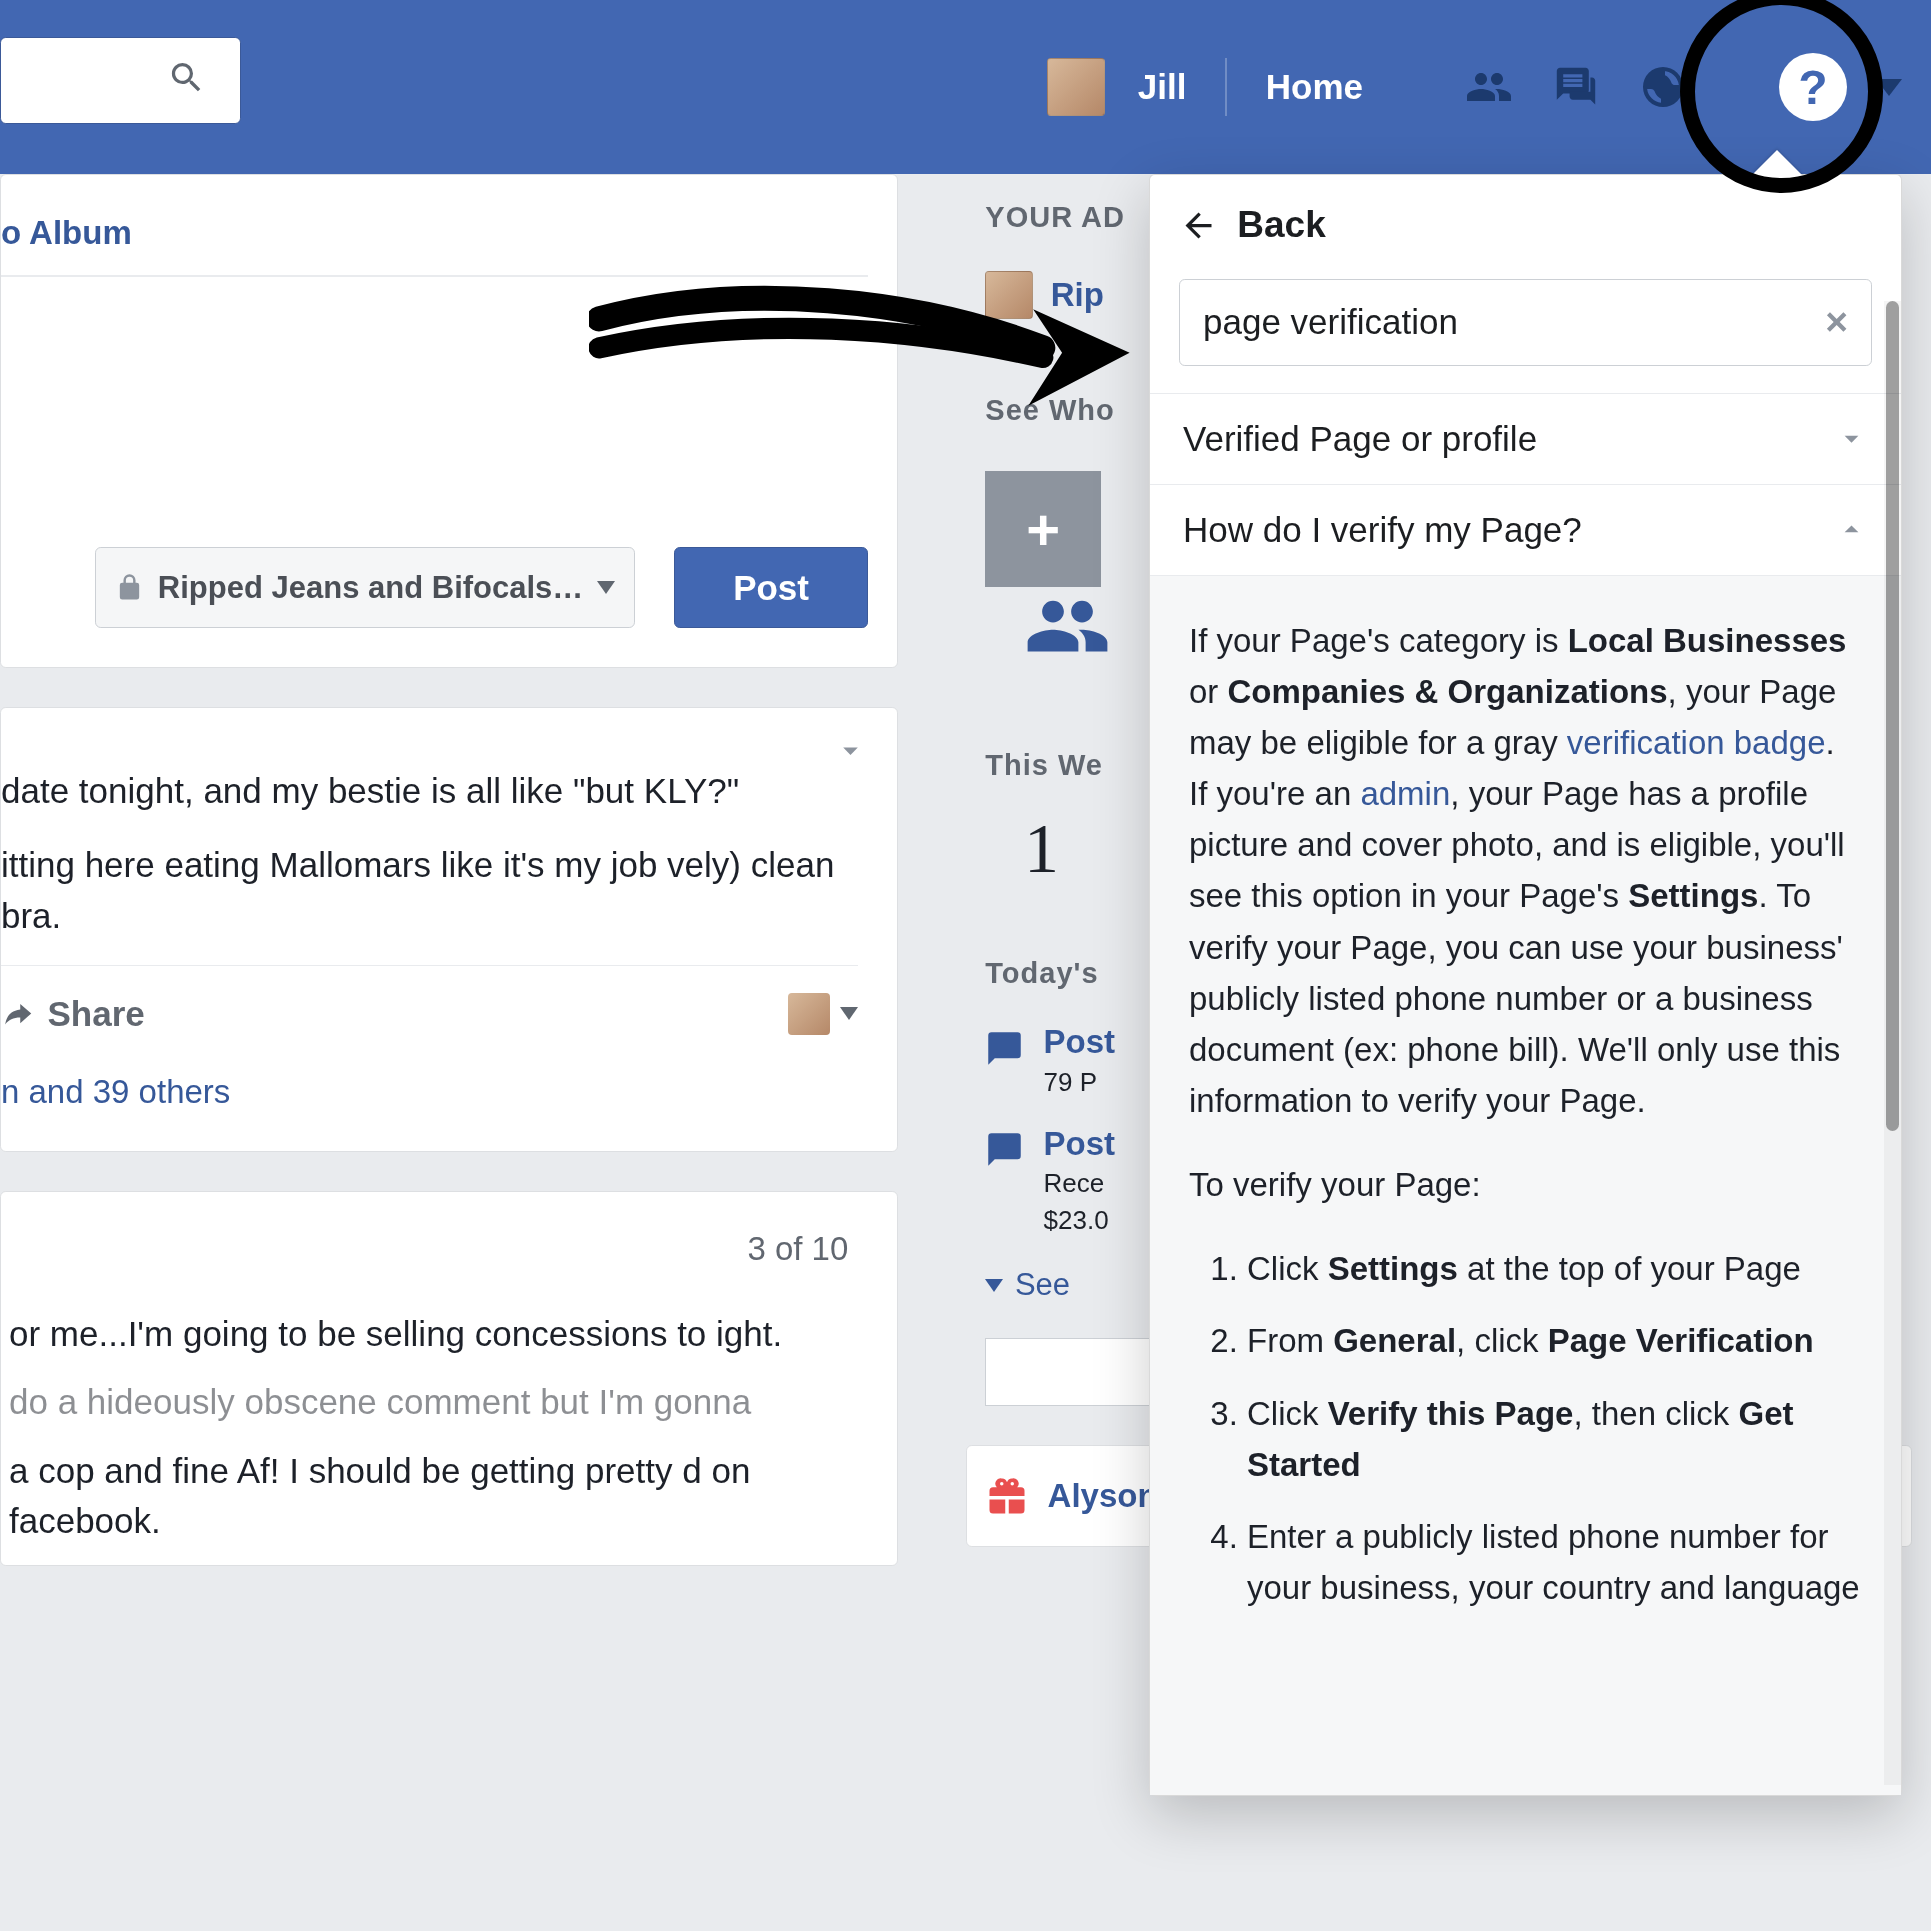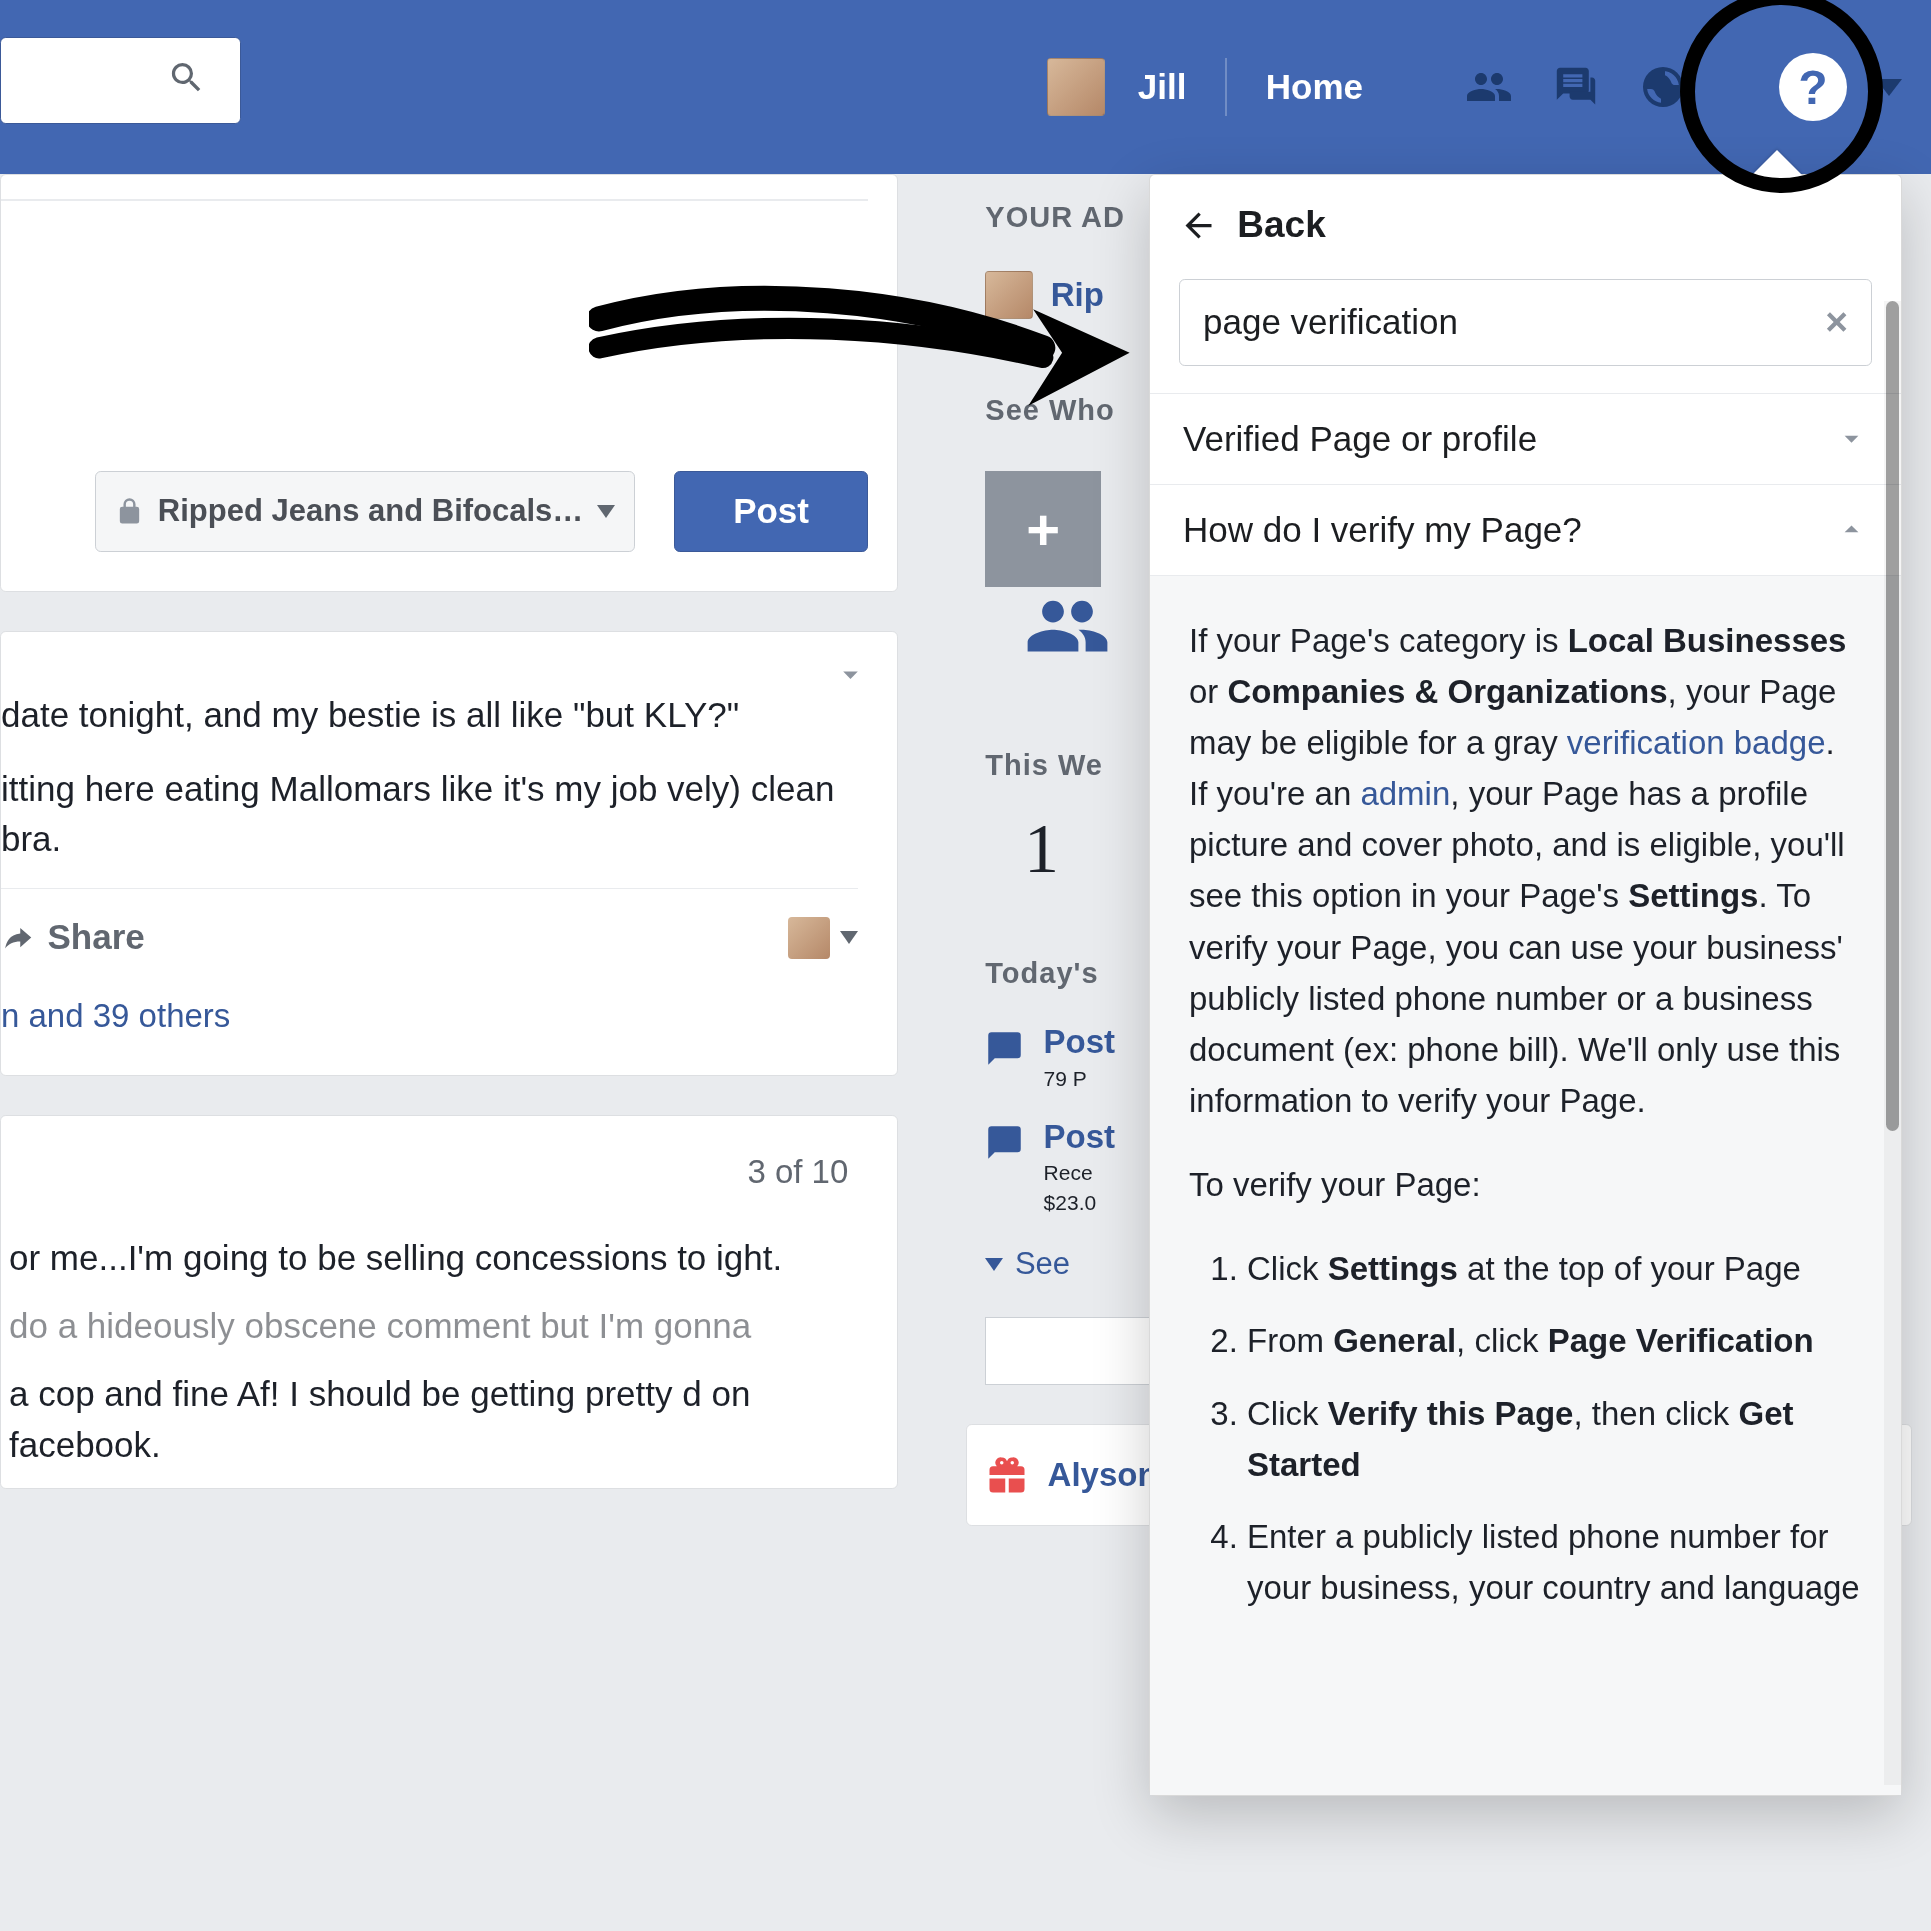--- a/index.html
+++ b/index.html
@@ -154,21 +154,21 @@
   }
   .rail .people-ic { margin-left:58px; }
   .rail .bignum { font-family:Georgia,serif; font-size:70px; padding:7.7px 0 0 58px; }
   .rail .tip {
     display:flex; gap:19.3px; align-items:flex-start;
     padding:13.5px 0 13.5px 19.3px;
     color:#1d2129;
   }
   .rail .tip svg { width:39px; height:39px; fill:#365899; flex:0 0 39px; margin-top:5.8px;}
   .rail .tip .t { color:#365899; font-weight:700; font-size:33px; }
-  .rail .tip .s { color:#1d2129; font-size:21px; margin-top:5.8px;}
+  .rail .tip .s { color:#1d2129; font-size:26px; margin-top:5.8px;}
   .rail .see { color:#365899; font-size:31px; padding:17.4px 0 17.4px 19.3px; display:flex; align-items:center; gap:11.6px;}
   .rail .see .dn { border-left:9.7px solid transparent; border-right:9.7px solid transparent; border-top:13.5px solid #365899;}
   .rail .pbox {
     margin:17.4px 0 0 19.3px; width:174px; height:68px; border:1.9px solid #ccd0d5; background:#fff;
   }
   .rail .mention {
     background:#fff; border:1.9px solid #dddfe2; border-radius:5.8px;
     margin:39px 0 0 0; padding:29px 19.3px;
     display:flex; align-items:center; gap:19.3px;
     font-size:33px;
@@ -295,20 +295,21 @@
         </svg>
     </span>
     <span style="width:29px"></span>
     <div class="help-badge">?</div>
     <span style="border-left:13.5px solid transparent;border-right:13.5px solid transparent;border-top:17.4px solid #1c3a6e;"></span>
   </div>
 </div>
 
 <div class="feed">
   <div class="card composer">
+    <div class="composer-title">o Album</div>
     <div class="composer-hr"></div>
     <div class="composer-footer">
       <div class="aud-sel">
         <svg class="lock" viewBox="0 0 24 24">
             <path d="M18 8h-1V6a5 5 0 10-10 0v2H6a2 2 0 00-2 2v10a2 2 0 002 2h12a2 2 0 002-2V10a2 2 0 00-2-2zM9 6a3 3 0 016 0v2H9V6z"></path>
           </svg>
         <span>Ripped Jeans and Bifocals…</span>
         <span class="caret"></span>
       </div>
       <div class="post-btn">

